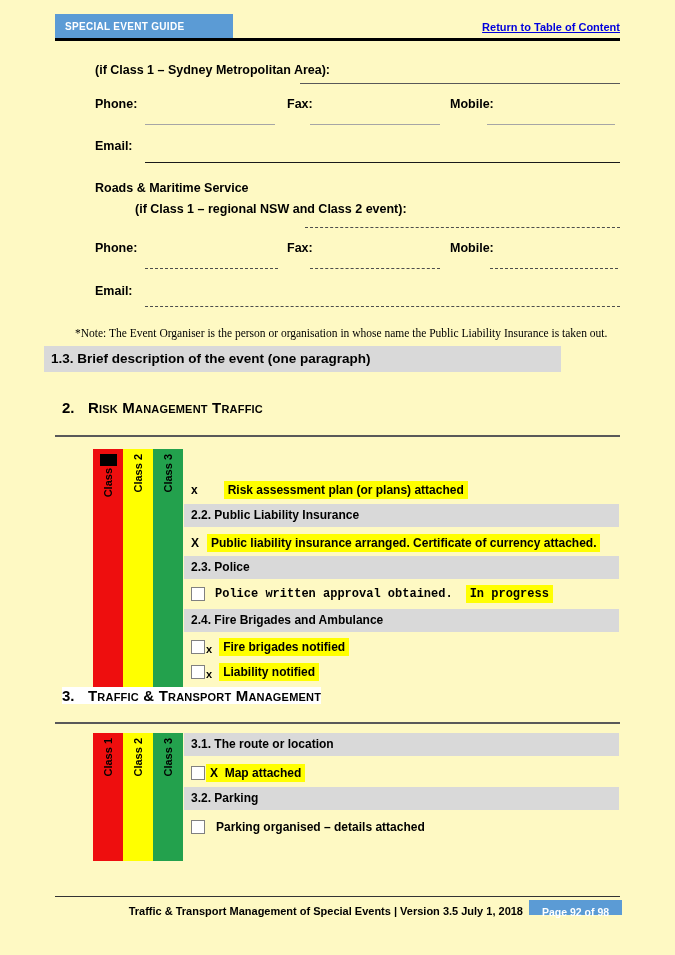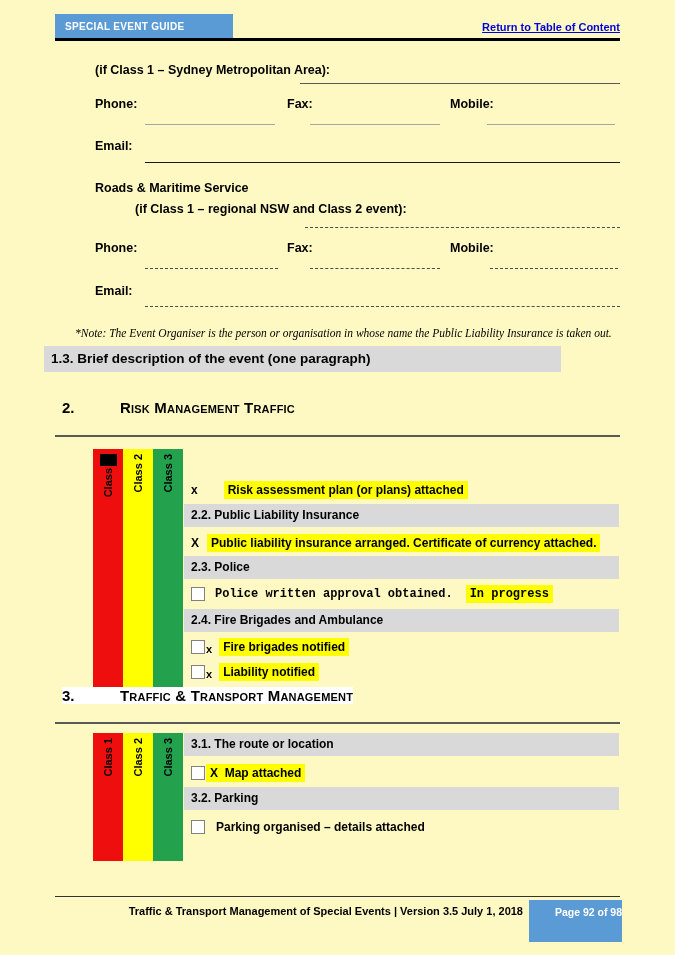--- a/index.html
+++ b/index.html
@@ -21,32 +21,32 @@
   
   .txt { position:absolute; font-size:12.5px; font-weight:600; }
   .line { position:absolute; height:0; }
   .solid-right   { left:300px; top:83px;  width:320px; border-top:1px solid #595959; }
   .u-solid       { border-top:1px solid #a6a6a6; }
   .u-dark        { border-top:1.5px solid #1a1a1a; }
   .u-dash        { border-top:1.5px dashed #4d4d4d; }
   
   .note {
     position:absolute; left:75px; top:327px; width:545px;
-    font-family:"Liberation Serif", serif; font-style:italic; font-size:11.5px;
+    font-family:"Liberation Serif", serif; font-size:11.5px;
   }
   
   .bar13 {
     position:absolute; left:44px; top:346px; width:517px; height:26px;
     background:#d9d9d9; font-size:13.5px; font-weight:bold; line-height:26px;
     padding-left:7px; box-sizing:border-box;
   }
   
   .sec-heading { position:absolute; left:62px; font-size:15px; font-weight:bold; display:flex; }
   .sec-heading .num { width:26px; }
-  .sec-heading .cap { font-variant:small-caps; letter-spacing:.2px;margin-left:32px; }
+  .sec-heading .cap { font-variant:small-caps; letter-spacing:.2px; }
   .hr { position:absolute; left:55px; width:565px; height:2px; background:#595959; }
   
   .class-table { position:absolute; left:93px; }
   .class-col {
     position:absolute; top:0; width:30px; display:flex; flex-direction:column;
     align-items:center; padding-top:5px; box-sizing:border-box;
   }
   .class-label {
     writing-mode:vertical-rl; transform:rotate(180deg);
     font-weight:bold; font-size:11px; color:#000; white-space:nowrap;
@@ -65,23 +65,23 @@
   .cb {
     display:inline-block; width:12px; height:12px; background:#fff;
     border:1.5px solid #808080; box-sizing:content-box; flex:0 0 auto;
   }
   .mark { font-weight:600; }
   .mark-sub { font-size:11px; margin:4px 7px 0 1px; }
   
   .footer-line { position:absolute; left:55px; top:896px; width:565px; height:1px; background:#333; }
   .footer-text { position:absolute; right:152px; top:905px; font-size:11px; font-weight:bold; }
   .footer-badge {
-    position:absolute; left:529px; top:900px; width:93px; height:42px;
+    position:absolute; left:529px; top:900px; width:93px; height:15px;
     background:#5b9bd5; color:#fff; font-size:10.5px; font-weight:bold;
-    text-align:right; line-height:25px;
+    text-align:center; line-height:25px;
   }
 </style>
 </head>
 <body>
 
 <div class="page">
 
   <div class="header-tab">SPECIAL EVENT GUIDE</div>
   <div class="header-line"></div>
   <a class="header-link">Return to Table of Content</a>

